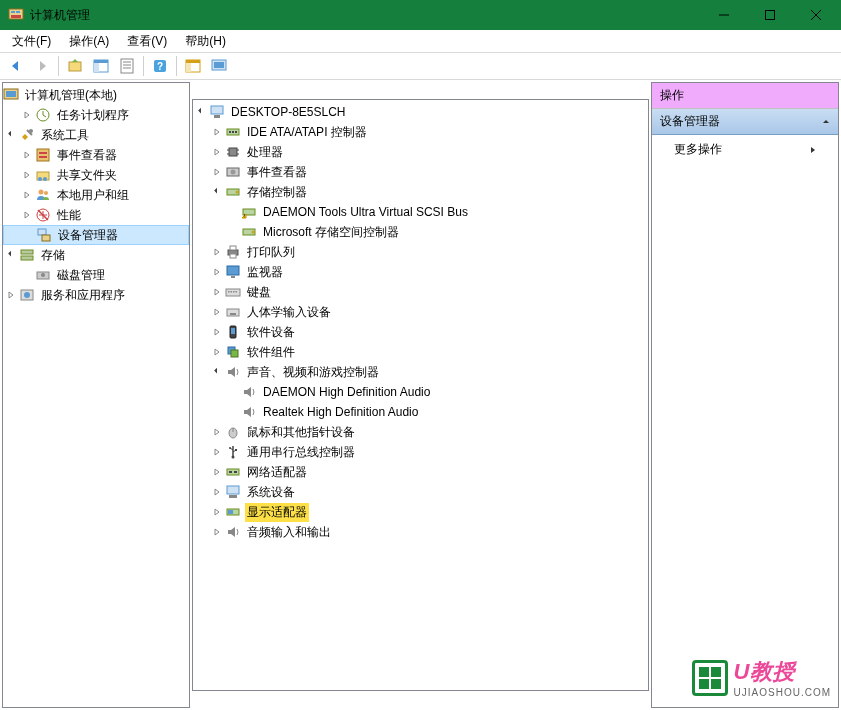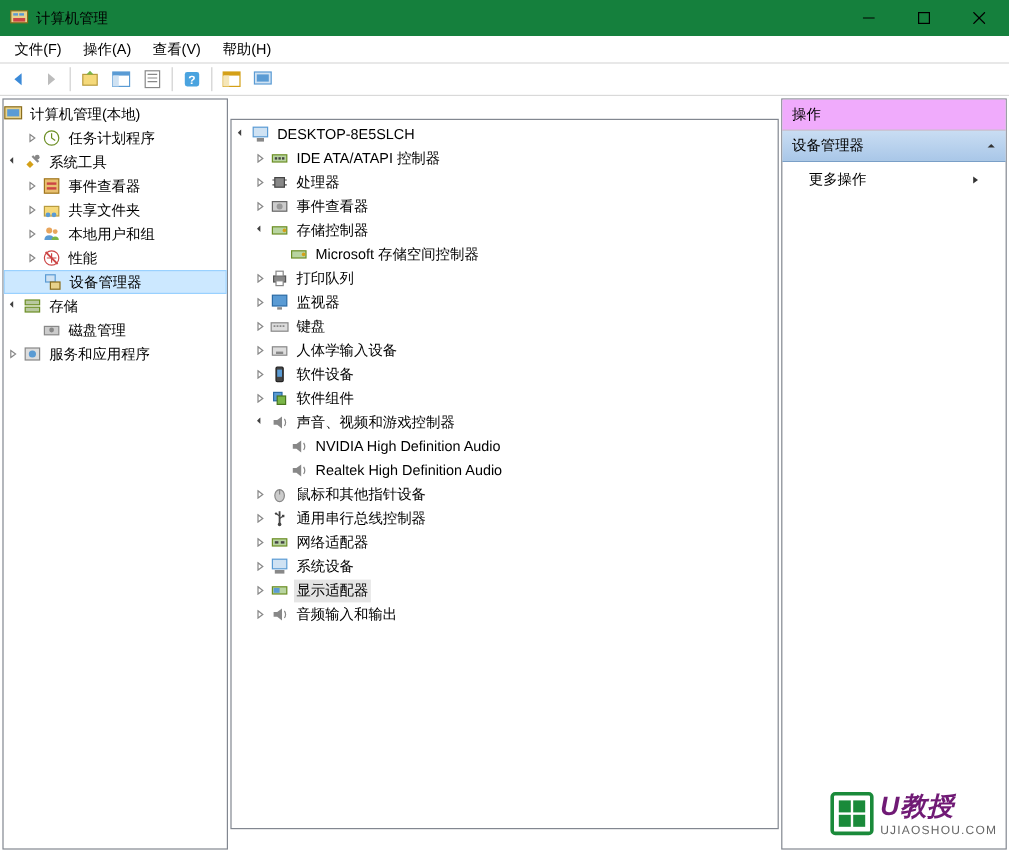--- a/index.html
+++ b/index.html
@@ -26,38 +26,38 @@
 .panel { border: 1px solid #828790; overflow: auto; background: #fff; }
 .panel.left { width: 188px; margin: 2px 1px 2px 2px; }
 .panel.center { flex: 1; margin: 19px 1px; }
 .panel.right { width: 188px; margin: 2px 2px 2px 1px; overflow: visible; }
 
 
 .tree { padding: 2px 0; }
 .node { display: flex; align-items: center; height: 20px; padding-right: 4px; cursor: default; white-space: nowrap; }
 .node.selected { background: #cce8ff; border: 1px solid #99d1ff; height: 20px; padding-right: 3px; }
 .node.selected .label { }
-.node.highlight .label { background: #e5e5e5; }
+.node.highlight .label { background: #fde047; }
 .arrow { width: 16px; height: 16px; display: inline-flex; align-items: center; justify-content: center; flex-shrink: 0; }
 .arrow svg { width: 8px; height: 8px; }
 .spacer { width: 16px; display: inline-block; flex-shrink: 0; }
 .nicon { width: 16px; height: 16px; margin-right: 4px; flex-shrink: 0; display: inline-flex; align-items: center; justify-content: center; }
 .label { padding: 1px 2px; }
 
 
 .right .hdr { background: #f0abfc; border-bottom: 1px solid #c0c0c0; padding: 4px 8px; font-size: 12px; }
 .right .section { background: linear-gradient(#c9ddf3, #a9c7e8); border-bottom: 1px solid #7a9fc7; padding: 4px 8px; display: flex; justify-content: space-between; align-items: center; font-size: 12px; }
 .right .action { padding: 6px 22px; display: flex; align-items: center; justify-content: space-between; cursor: default; }
 
 
 .watermark { position: fixed; right: 10px; bottom: 12px; font-family: Arial, sans-serif; }
 .watermark .wm-box { display: flex; align-items: center; gap: 6px; }
 .watermark .wm-logo { width: 36px; height: 36px; border: 3px solid #1a8a3a; border-radius: 4px; background: #fff; position: relative; }
 .watermark .wm-block { position: absolute; width: 10px; height: 10px; background: #1a8a3a; }
-.watermark .wm-title { font-size: 22px; font-weight: bold; color: #701a75; font-style: italic; letter-spacing: 0.5px; }
+.watermark .wm-title { font-size: 22px; font-weight: bold; color: #ec4899; font-style: italic; letter-spacing: 0.5px; }
 .watermark .wm-url { font-size: 10px; color: #666; letter-spacing: 1px; }
 </style>
 </head>
 <body>
 
 <div class="titlebar">
   <span class="ticon">
     <svg viewBox="0 0 16 16">
         <rect x="1" y="2" width="14" height="10" fill="#e8d28b" stroke="#8a6d1c"></rect>
         <rect x="3" y="4" width="4" height="2" fill="#5a9bd4"></rect>
@@ -391,20 +391,33 @@
           </span>
           <span class="label">存储控制器</span>
         </div>
       <div class="node">
           <span class="spacer"></span>
           <span class="spacer"></span>
           <span class="spacer"></span>
           <span class="nicon">
             <svg viewBox="0 0 16 16">
               <rect x="2" y="5" width="12" height="6" fill="#b8d4a0" stroke="#6b8e23"></rect>
+              <path d="M1 14 L5 10 L5 14 Z" fill="#f5c518" stroke="#c49000"></path>
+              <text x="3" y="13.5" font-size="5" fill="#000">!</text>
+            </svg>
+          </span>
+          <span class="label">DAEMON Tools Ultra Virtual SCSI Bus</span>
+        </div>
+      <div class="node">
+          <span class="spacer"></span>
+          <span class="spacer"></span>
+          <span class="spacer"></span>
+          <span class="nicon">
+            <svg viewBox="0 0 16 16">
+              <rect x="2" y="5" width="12" height="6" fill="#b8d4a0" stroke="#6b8e23"></rect>
               <circle cx="12" cy="8" r="1.5" fill="#d4a017"></circle>
             </svg>
           </span>
           <span class="label">Microsoft 存储空间控制器</span>
         </div>
       <div class="node">
           <span class="spacer"></span>
           <span class="arrow">
             <svg viewBox="0 0 8 8">
               <path d="M2 1 L6 4 L2 7 Z" fill="none" stroke="#888"></path>
@@ -515,21 +528,21 @@
       <div class="node">
           <span class="spacer"></span>
           <span class="spacer"></span>
           <span class="spacer"></span>
           <span class="nicon">
             <svg viewBox="0 0 16 16">
               <path d="M3 6 L6 6 L10 3 L10 13 L6 10 L3 10 Z" fill="#888"></path>
               <path d="M12 5 Q14 8 12 11" stroke="#888" fill="none"></path>
             </svg>
           </span>
-          <span class="label">NVIDIA High Definition Audio</span>
+          <span class="label">DAEMON High Definition Audio</span>
         </div>
       <div class="node">
           <span class="spacer"></span>
           <span class="spacer"></span>
           <span class="spacer"></span>
           <span class="nicon">
             <svg viewBox="0 0 16 16">
               <path d="M3 6 L6 6 L10 3 L10 13 L6 10 L3 10 Z" fill="#888"></path>
               <path d="M12 5 Q14 8 12 11" stroke="#888" fill="none"></path>
             </svg>

